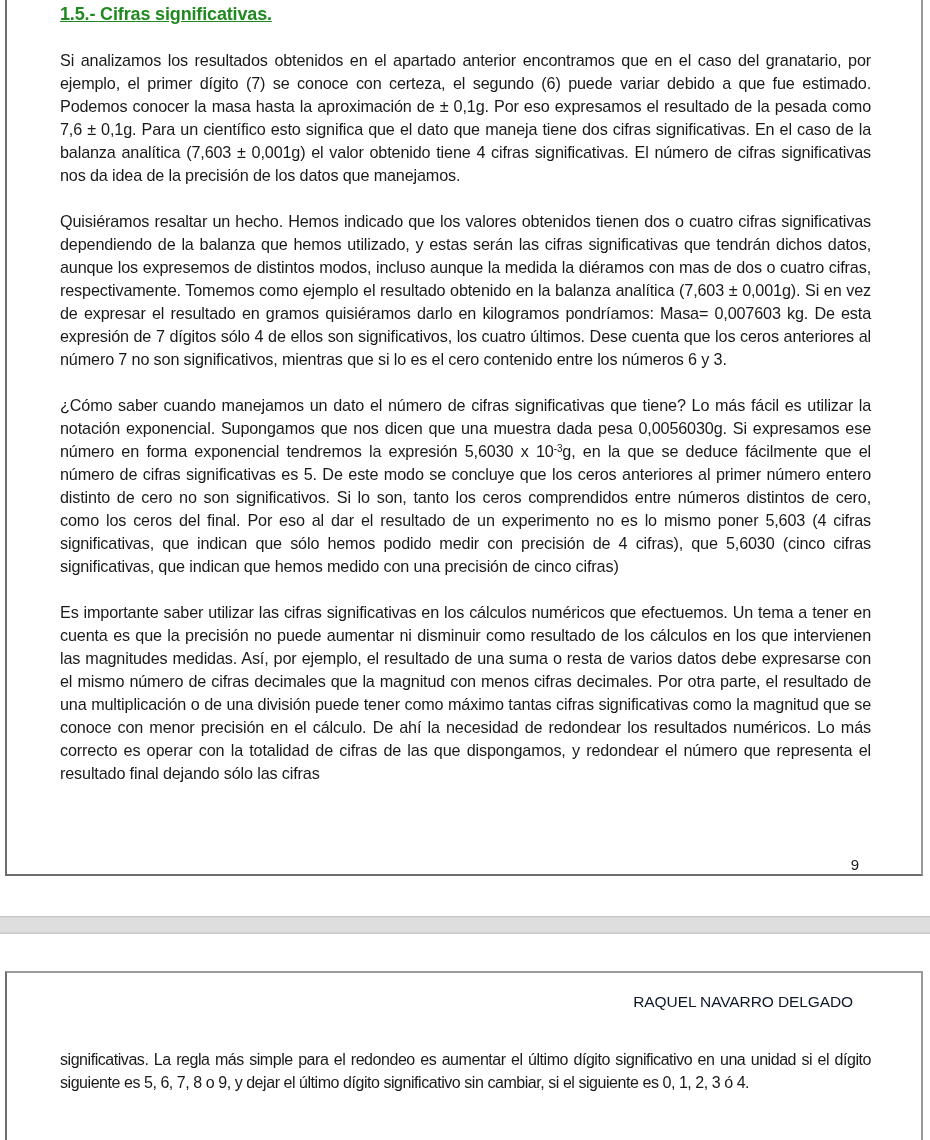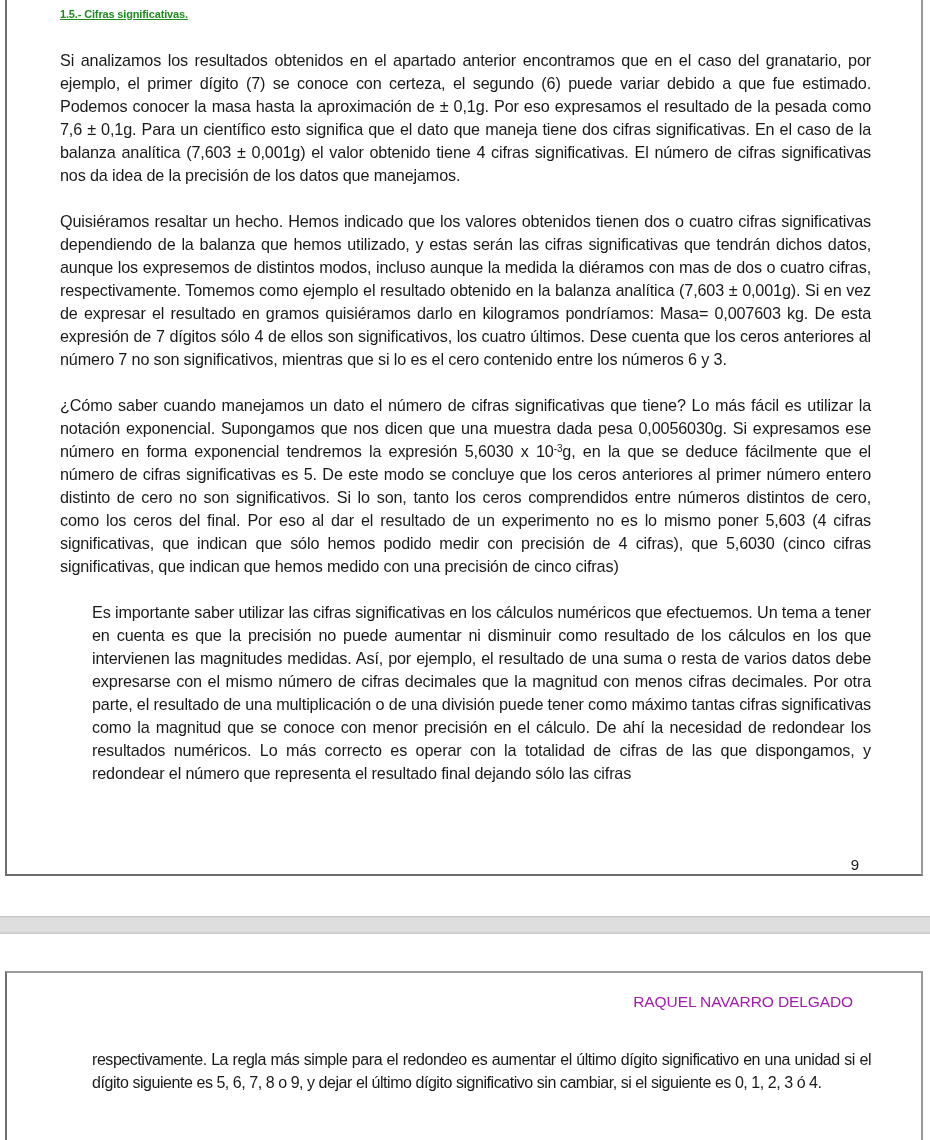--- a/index.html
+++ b/index.html
@@ -52,44 +52,44 @@
     font-size: 16.2px;
     line-height: 23px;
     text-align: justify;
     letter-spacing: -0.15px;
   }
   .page-1 .content { top: 23px; }
   .section-title {
     color: #1f8a1f;
     font-weight: bold;
     text-decoration: underline;
-    font-size: 11px;
+    font-size: 18px;
     line-height: 23px;
     margin: 0 0 23px 0;
     text-align: left;
   }
   p {
     margin: 0 0 23px 0;
   }
-  p.last { margin-bottom: 0; margin-left: 32px; }
+  p.last { margin-bottom: 0; }
   b { font-weight: normal; }
   sup { font-size: 10px; vertical-align: 5px; line-height: 0; }
   .page-number {
     position: absolute;
     right: 62px;
     top: 876px;
     font-size: 15px;
     line-height: 18px;
   }
   .running-header {
     position: absolute;
     right: 68px;
     top: 20px;
     font-size: 15.5px;
-    color: #a21caf;
+    color: #0f172a;
     letter-spacing: -0.1px;
   }
   .page-2 .content {
     top: 75px;
     letter-spacing: -0.45px;
     font-size: 16px;
   }
 </style>
 </head>
 <body>
@@ -109,17 +109,17 @@
       <p class="last"><span>Es importante saber utilizar las cifras significativas en los cálculos numéricos que efectuemos. Un tema a tener en cuenta es que la precisión no puede aumentar ni disminuir como resultado de los cálculos en los que intervienen las magnitudes medidas. Así, por ejemplo, el resultado de una suma o resta de varios datos debe expresarse con el mismo número de cifras decimales que la magnitud con menos cifras decimales. Por otra parte, el resultado de una multiplicación o de una división puede tener como máximo tantas cifras significativas como la magnitud que se conoce con </span><b>menor</b><span> precisión en el cálculo. De ahí la necesidad de redondear los resultados numéricos. </span><b>Lo más correcto es operar con la totalidad de cifras de las que dispongamos, y redondear el número que representa el resultado final dejando sólo las cifras</b></p>
     </div>
     <div class="page-number">9</div>
   </div>
 
   <div class="page-gap-bar"></div>
 
   <div class="page page-2">
     <div class="running-header">RAQUEL NAVARRO DELGADO</div>
     <div class="content">
-      <p class="last"><b>respectivamente</b><span>. La regla más simple para el redondeo es aumentar el último dígito significativo en una unidad si el dígito siguiente es 5, 6, 7, 8 o 9, y dejar el último dígito significativo sin cambiar, si el siguiente es 0, 1, 2, 3 ó 4.</span></p>
+      <p class="last"><b>significativas</b><span>. La regla más simple para el redondeo es aumentar el último dígito significativo en una unidad si el dígito siguiente es 5, 6, 7, 8 o 9, y dejar el último dígito significativo sin cambiar, si el siguiente es 0, 1, 2, 3 ó 4.</span></p>
     </div>
   </div>
 
 </div>
 
 </body></html>

